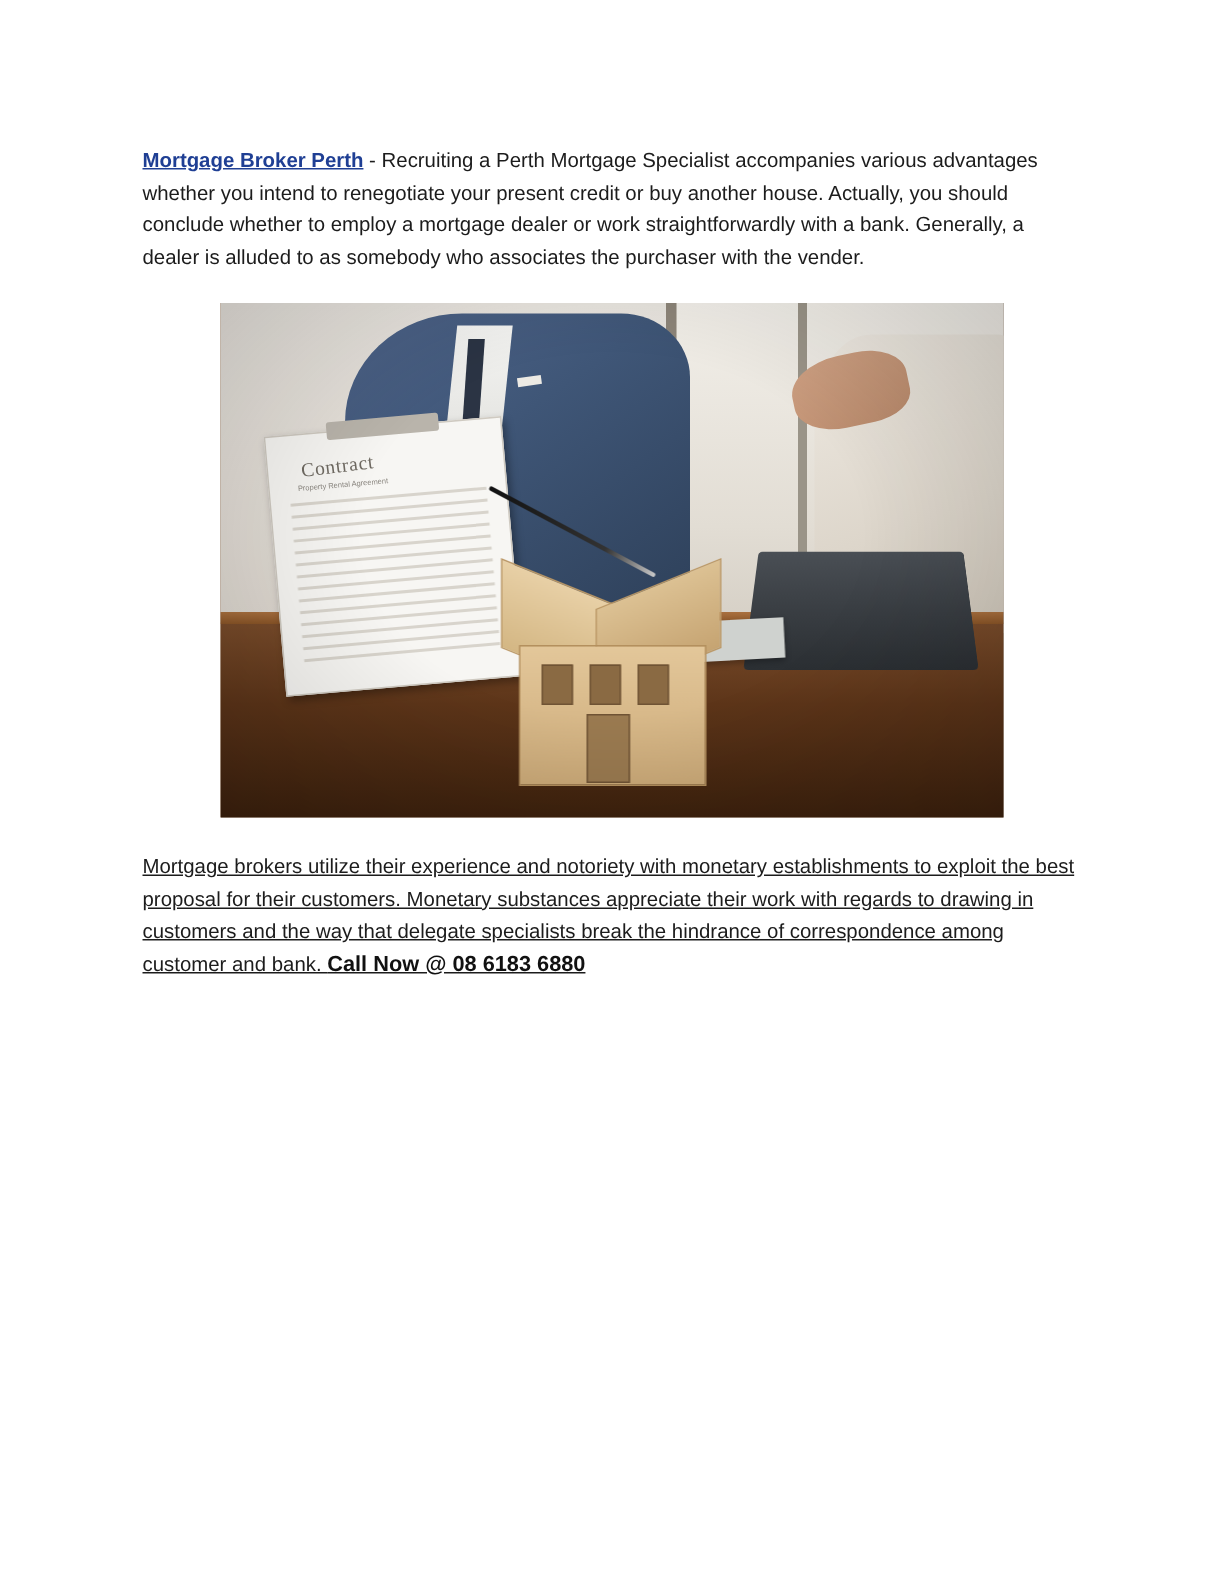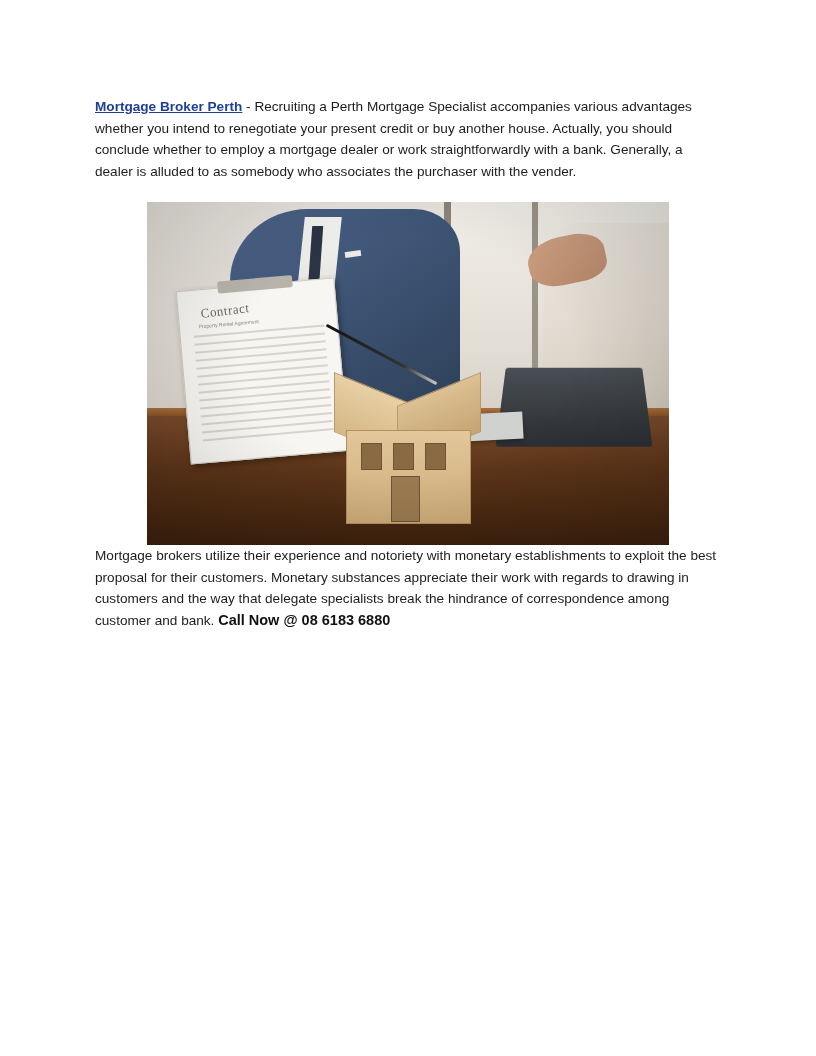--- a/index.html
+++ b/index.html
@@ -182,22 +182,24 @@
   .ph-paper {
     position:absolute; left: 46%; top: 62%; width: 26%; height: 8%;
     background: #cfd2cf; transform: rotate(-3deg);
     box-shadow: 0 2px 4px rgba(0,0,0,.3);
   }
   .ph-vignette {
     position:absolute; inset:0;
     background: radial-gradient(ellipse at 50% 45%, rgba(0,0,0,0) 45%, rgba(0,0,0,.18) 100%);
   }
   .para2 {
+    margin-top: 22px;
     font-size: 13.6px;
     line-height: 21.5px;
+    text-decoration: underline;
   }
   .cta {
     font-weight: bold;
     font-size: 14.5px;
     color: #111;
     white-space: nowrap;
   }
 </style>
 </head>
 <body>

